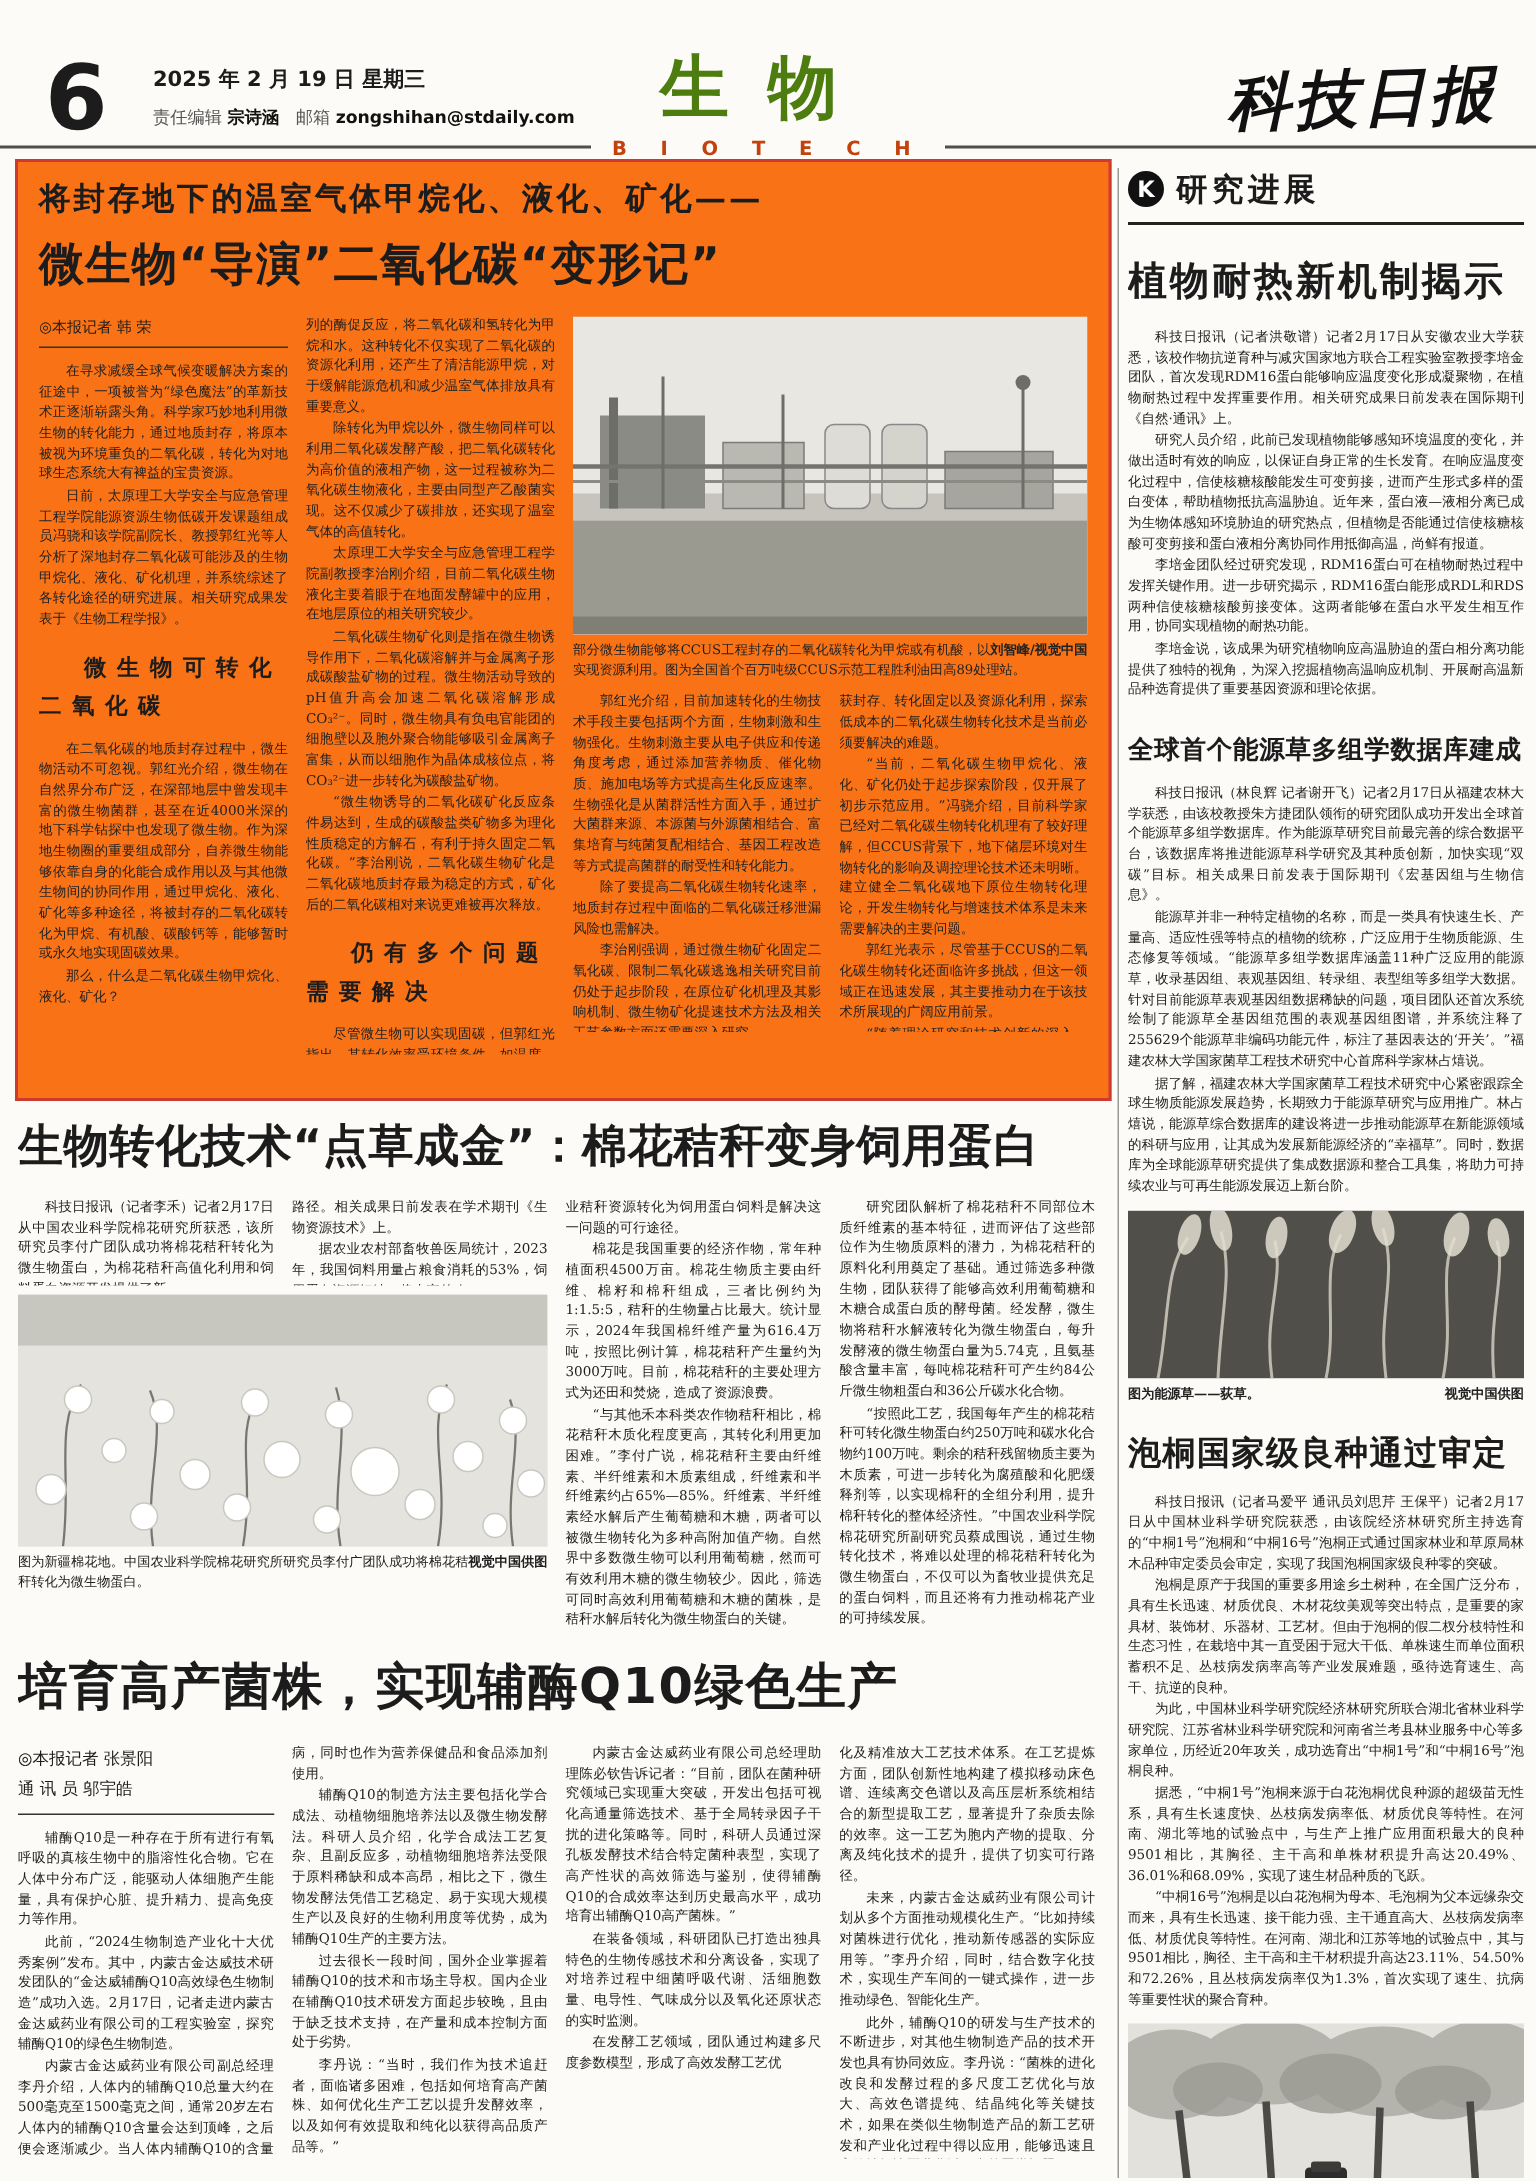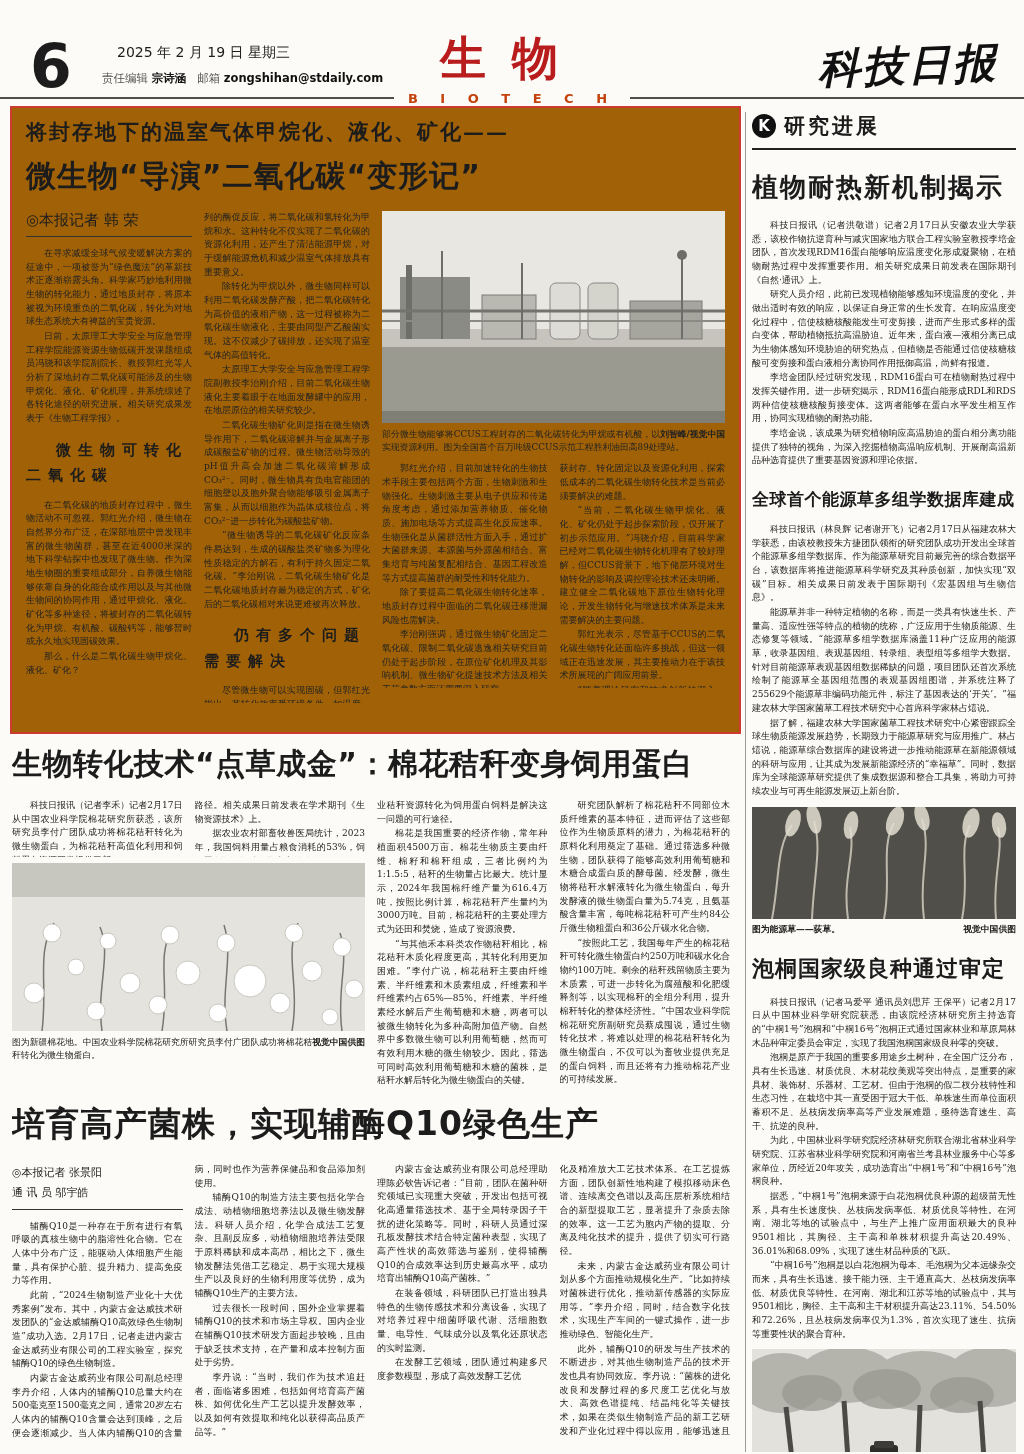--- a/index.html
+++ b/index.html
@@ -2,54 +2,54 @@
 <html><head>
 <meta charset="utf-8">
 <style>
   html,body{margin:0;padding:0;}
   body{width:1024px;height:1454px;position:relative;background:#fcfbf7;color:#1c1c1c;
        font-family:"DejaVu Serif",serif;overflow:hidden;}
   
   .pagenum{position:absolute;left:30px;top:36px;font-family:"DejaVu Sans",sans-serif;
            font-weight:900;font-size:60px;line-height:1;}
   .dateblock{position:absolute;left:102px;top:44px;}
-  .dateline{font-family:"DejaVu Sans",sans-serif;font-weight:400;font-size:14px;margin-left:15px;}
+  .dateline{font-family:"DejaVu Sans",sans-serif;font-weight:700;font-size:14px;}
   .editline{margin-top:9px;font-size:11.5px;color:#555;}
   .editline b{color:#111;font-family:"DejaVu Sans",sans-serif;}
   .secwrap{position:absolute;left:0;right:0;top:28px;text-align:center;}
   .sec-cn{font-family:"DejaVu Sans",sans-serif;font-weight:900;font-size:46px;
-          letter-spacing:26px;color:#b91c1c;text-indent:26px;}
+          letter-spacing:26px;color:#4d7c0f;text-indent:26px;}
   .hdr-rule{position:absolute;left:0;right:0;top:97px;height:2px;background:#4e4e4e;}
   .sec-en{position:absolute;left:0;right:0;top:88px;text-align:center;}
   .sec-en span{display:inline-block;background:#fcfbf7;padding:0 14px;
                font-family:"DejaVu Sans",sans-serif;font-weight:700;font-size:13px;
                letter-spacing:9px;color:#c2410c;}
   .masthead{position:absolute;right:26px;top:38px;font-family:"DejaVu Serif",serif;
             font-style:italic;font-weight:900;font-size:42px;letter-spacing:3px;
             transform:rotate(-2deg);color:#111;}
   
   .para,p.para{margin:0 0 1px 0;font-size:9px;line-height:1.52;text-align:justify;
        text-indent:2em;color:#222;}
   p.cont{text-indent:0;}
   .caption{font-size:8.8px;line-height:1.5;text-align:justify;color:#222;margin-top:5px;}
   .caption b{font-family:"DejaVu Sans",sans-serif;float:right;}
   .caprow{display:flex;justify-content:space-between;font-size:8.8px;margin-top:5px;color:#222;font-weight:bold;}
   .caprow b{font-family:"DejaVu Sans",sans-serif;}
   .photo{width:100%;background:#ddd;overflow:hidden;}
   .photo svg{display:block;width:100%;height:100%;}
   
   .mainbox{position:absolute;left:10px;top:106px;width:731px;height:628px;
-           border:2px solid #cf3a30;box-sizing:border-box;padding:10px 14px;background:#a16207;}
+           border:2px solid #cf3a30;box-sizing:border-box;padding:10px 14px;background:#f97316;}
   .kicker{font-family:"DejaVu Serif",serif;font-weight:700;font-size:21px;letter-spacing:2px;}
   .mainhead{font-family:"DejaVu Sans",sans-serif;font-weight:900;font-size:30px;
             letter-spacing:1px;margin-top:10px;white-space:nowrap;}
   .mainbody{display:flex;gap:12px;margin-top:14px;height:492px;overflow:hidden;}
   .mcol{width:166px;flex:none;overflow:hidden;}
   .mright{flex:1;overflow:hidden;}
-  .byline{font-size:15px;font-family:"DejaVu Sans",sans-serif;margin-bottom:6px;}
+  .byline{font-size:10px;font-family:"DejaVu Sans",sans-serif;margin-bottom:6px;}
   .byrule{height:1px;background:#333;margin:6px 0 10px 0;}
   .subhead{font-family:"DejaVu Sans",sans-serif;font-weight:900;font-size:15px;
            letter-spacing:7px;line-height:1.7;margin:12px 0 10px 0;white-space:pre-line;
            text-indent:2em;}
   .subcols{display:flex;gap:12px;margin-top:8px;height:226px;overflow:hidden;}
   .subcols>div{flex:1;overflow:hidden;}
   
   .sidebar{position:absolute;left:752px;top:112px;width:264px;height:1340px;overflow:hidden;}
   .vrule{position:absolute;left:745px;top:112px;width:1px;height:1340px;background:#9a9a96;}
   .badge{display:flex;align-items:center;gap:8px;padding-bottom:8px;border-bottom:2px solid #222;}

